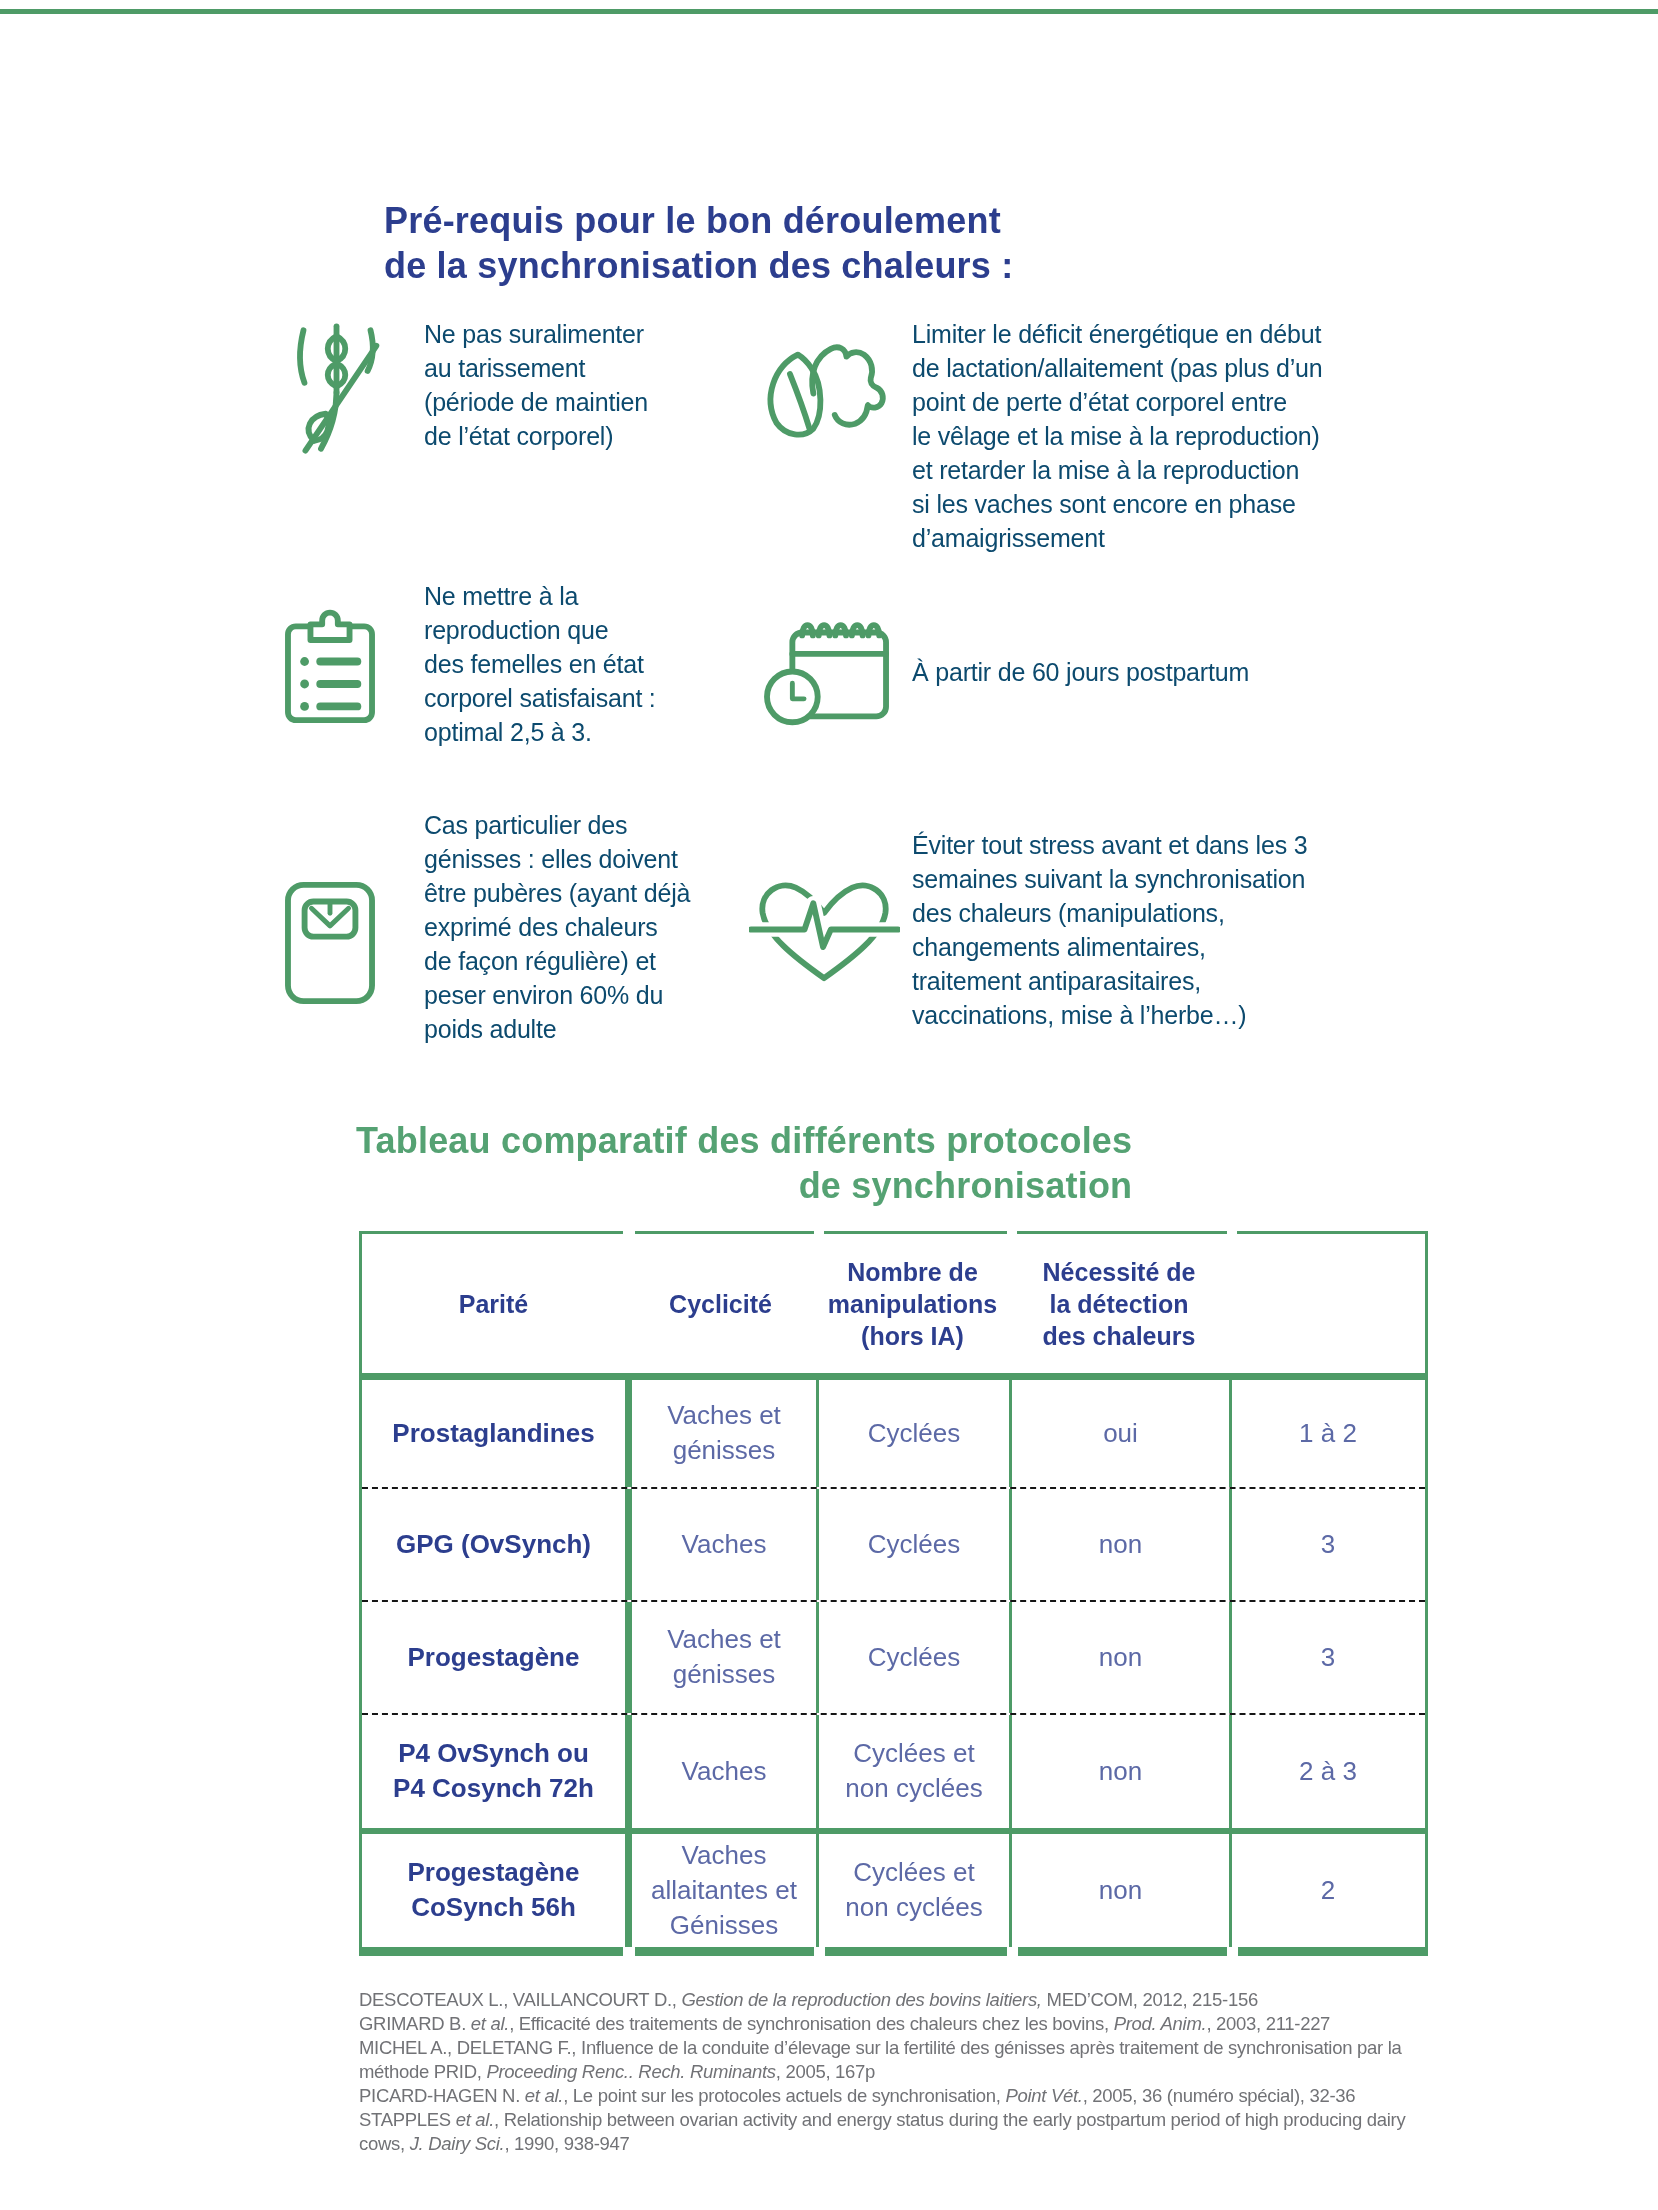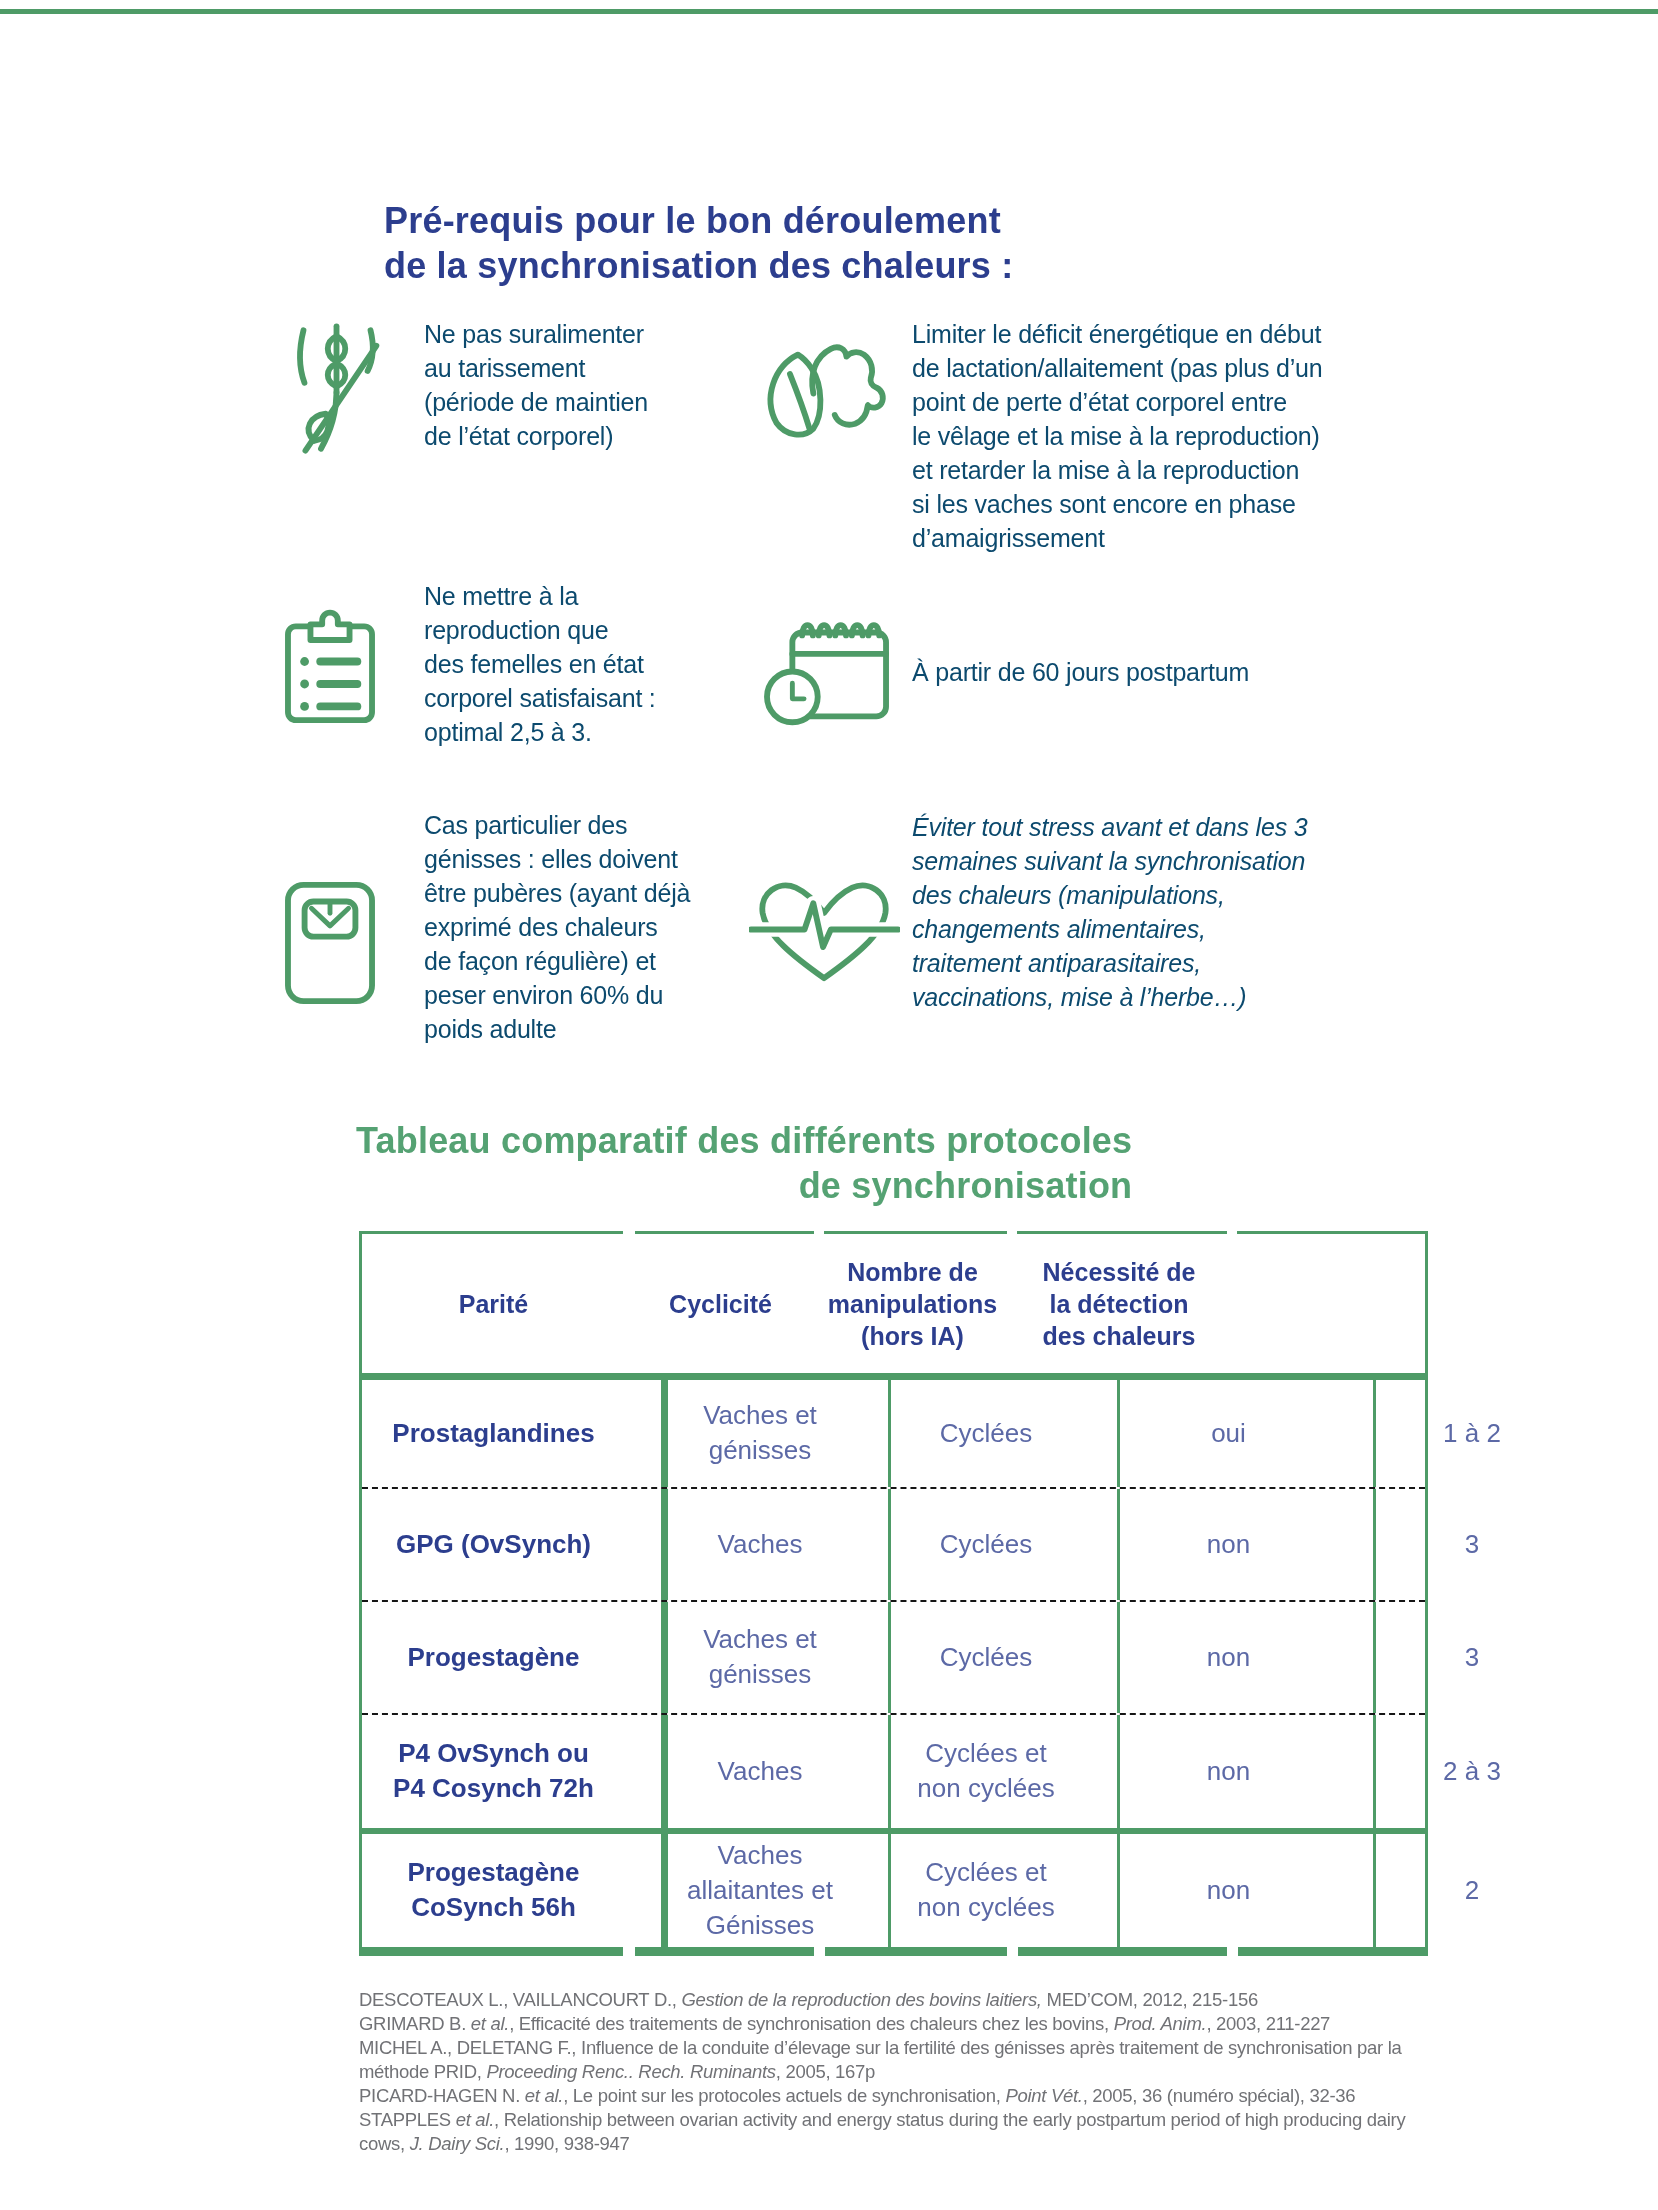--- a/index.html
+++ b/index.html
@@ -27,21 +27,21 @@
     position:absolute;left:359px;top:1231px;width:1063px;
     border:3.9px solid #4e9b67;border-bottom-width:9.8px;background:#fff;
   }
   .t-header,.t-row{display:grid;grid-template-columns:263px 191px 193px 220px 195px;}
   .t-header{height:139px;}
   .t-head-cell{
     display:flex;align-items:center;justify-content:center;text-align:center;
     font-weight:bold;color:#2c3e8e;font-size:25px;line-height:32px;white-space:pre-line;
   }
   .t-band{height:6.8px;background:#4e9b67;}
-  .t-row{box-sizing:border-box;gap:36px;}
+  .t-row{box-sizing:border-box;}
   .r1{height:107px;}
   .r2,.r3{height:113px;border-top:2.9px dashed #151515;}
   .r4{height:115px;border-top:2.9px dashed #151515;}
   .r5{height:119px;border-top:6.8px solid #4e9b67;}
   .t-cell{
     display:flex;align-items:center;justify-content:center;text-align:center;
     white-space:pre-line;box-sizing:border-box;
   }
   .t-row .t-cell + .t-cell{border-left:3.9px solid #4e9b67;}
   .t-row .t-cell:nth-child(2){border-left:7.8px solid #4e9b67;}
@@ -147,21 +147,21 @@
 peser environ 60% du
 poids adulte</div>
 
 <div class="icon" style="left:749px;top:869px;">
   <svg width="151" height="122" viewBox="0 0 155 125" fill="none" stroke="#4e9b67" stroke-width="6" stroke-linecap="round" stroke-linejoin="round">
     <path d="M77,112 C46,90 18,68 14,45 C11,25 30,11 48,19 C59,24 69,34 77,45 C85,34 95,24 106,19 C124,11 143,25 140,45 C136,68 108,90 77,112 Z"></path>
     <path d="M2,62 H46 L57,62 L66,35 L76,80 L84,62 H153" stroke="#ffffff" stroke-width="15"></path>
     <path d="M2,62 H46 L57,62 L66,35 L76,80 L84,62 H153"></path>
   </svg>
 </div>
-<div class="item-text" style="left:912px;top:810px;font-style:italic;">Éviter tout stress avant et dans les 3
+<div class="item-text" style="left:912px;top:828px;">Éviter tout stress avant et dans les 3
 semaines suivant la synchronisation
 des chaleurs (manipulations,
 changements alimentaires,
 traitement antiparasitaires,
 vaccinations, mise à l’herbe…)</div>
 
 <div class="table-title">Tableau comparatif des différents protocoles
 de synchronisation</div>
 
 <div class="protocol-table">

